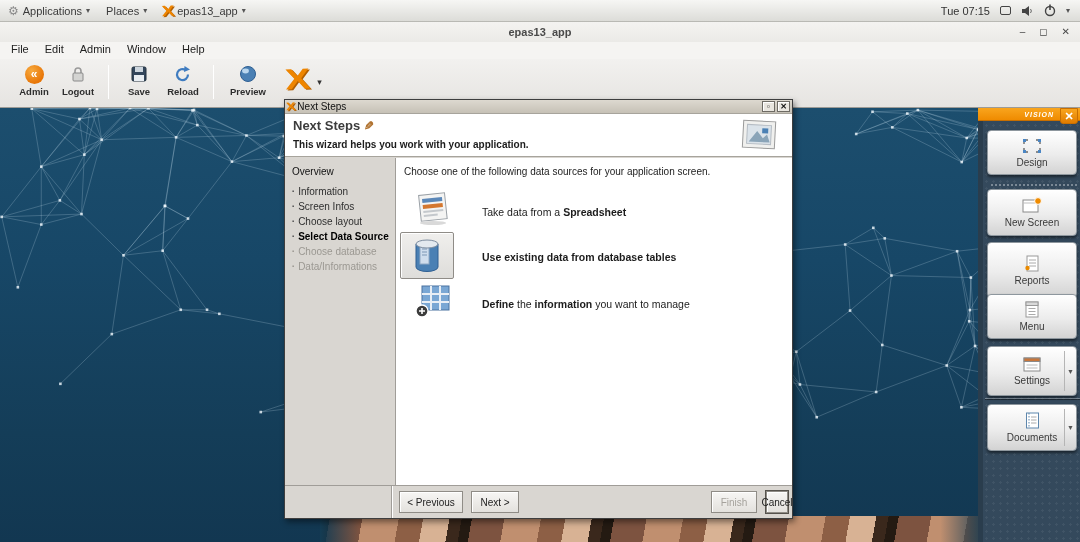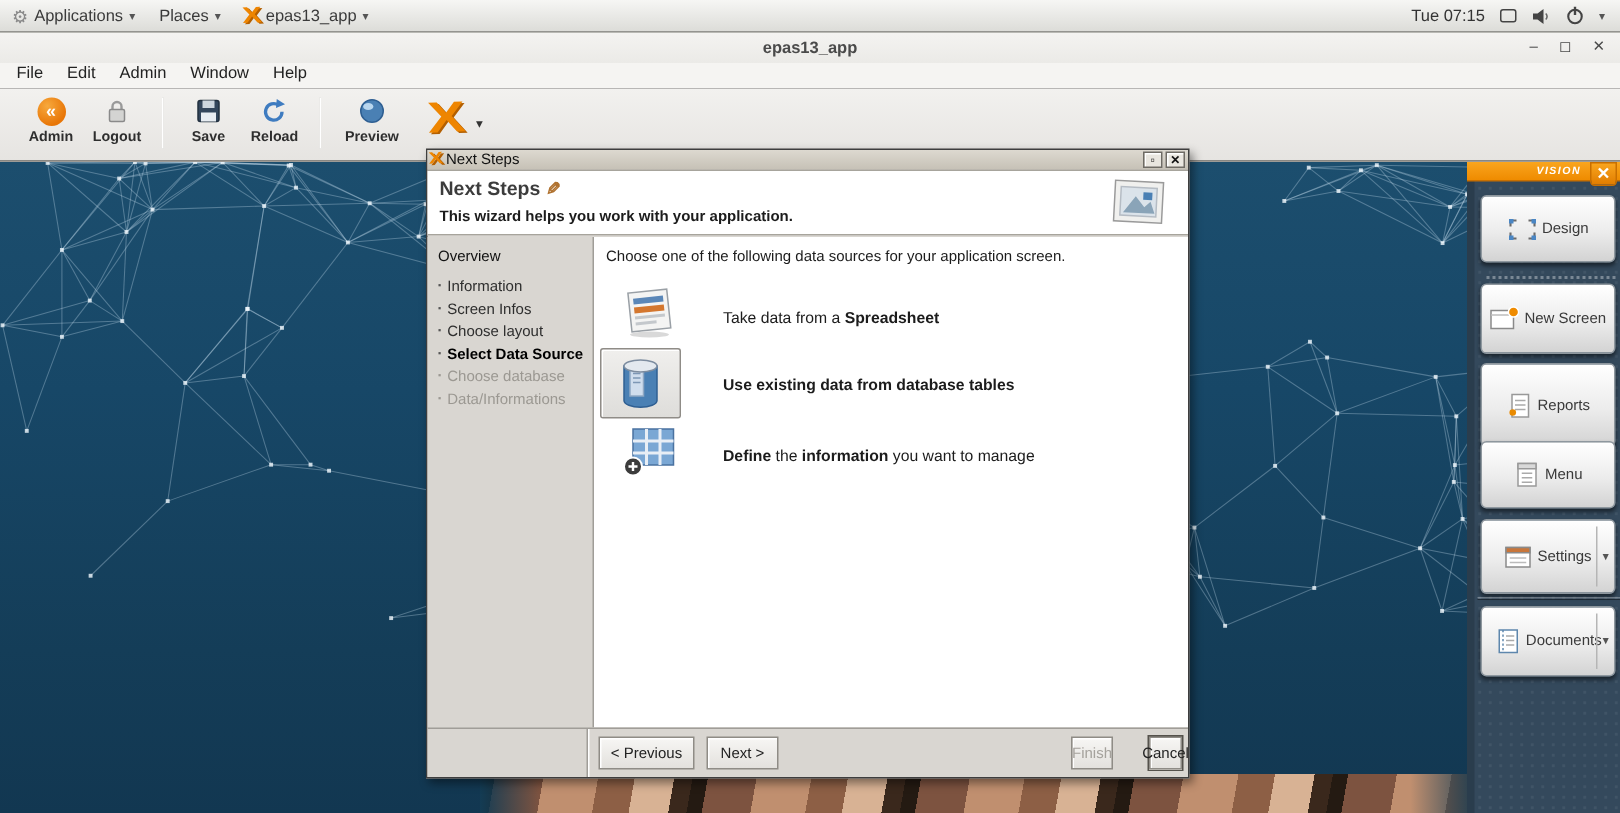--- a/index.html
+++ b/index.html
@@ -112,21 +112,21 @@
     display:flex; align-items:center; }
   .side-title { margin-left:auto; margin-right:26px; font-size:7px; font-weight:bold;
     font-style:italic; color:#fff; letter-spacing:1px; }
   .side-close { position:absolute; right:2px; top:0; width:18px; height:16px;
     background:linear-gradient(#f9a51e,#e07c00); border:1px solid #c86f00;
     border-radius:0 0 3px 3px; color:#fff; font-weight:bold; font-size:11px;
     text-align:center; line-height:14px; }
   .side-btn { position:absolute; left:4px; width:90px; border-radius:4px;
     background:linear-gradient(#ffffff,#ececec 55%,#d3d3d3);
     border:1px solid #8e979e; box-shadow:0 2px 3px rgba(0,0,0,.5), inset 0 1px 0 #fff;
-    display:flex; flex-direction:row; align-items:center; justify-content:center;
+    display:flex; flex-direction:column; align-items:center; justify-content:center;
     gap:3px; font-size:10px; color:#3a3a3a; }
   .side-btn .dd { position:absolute; right:0; top:4px; bottom:4px; width:12px;
     border-left:1px solid #b5b5b5; display:flex; align-items:center; justify-content:center;
     color:#555; font-size:7px; }
   .side-sep-dotted { position:absolute; left:8px; width:86px; height:0;
     border-top:2px dotted rgba(255,255,255,.35); }
   .side-sep-solid { position:absolute; left:2px; width:95px; height:1px;
     background:rgba(255,255,255,.3); box-shadow:0 1px 0 rgba(0,0,0,.4); }
 </style>
 </head>
@@ -1062,18 +1062,18 @@
           <path d="M8,24 v6 M5,27 h6" stroke="#fff" stroke-width="1.6"></path>
         </svg>
         <div class="opt-text" style="top:140px"><b>Define</b><span> the </span><b>information</b><span> you want to manage</span></div>
       </div>
     </div>
 
     <div class="dlg-footer">
       <div class="footer-panel"></div>
       <div class="btn-classic" style="left:114px;width:64px">&lt; Previous</div>
       <div class="btn-classic" style="left:186px;width:48px">Next &gt;</div>
-      <div class="btn-classic disabled" style="right:50px;width:28px">Finish</div>
+      <div class="btn-classic disabled" style="right:35px;width:46px">Finish</div>
       <div class="btn-classic focused" style="right:4px;width:22px">Cancel</div>
     </div>
   </div>
 
 </div>
 
 </body></html>

